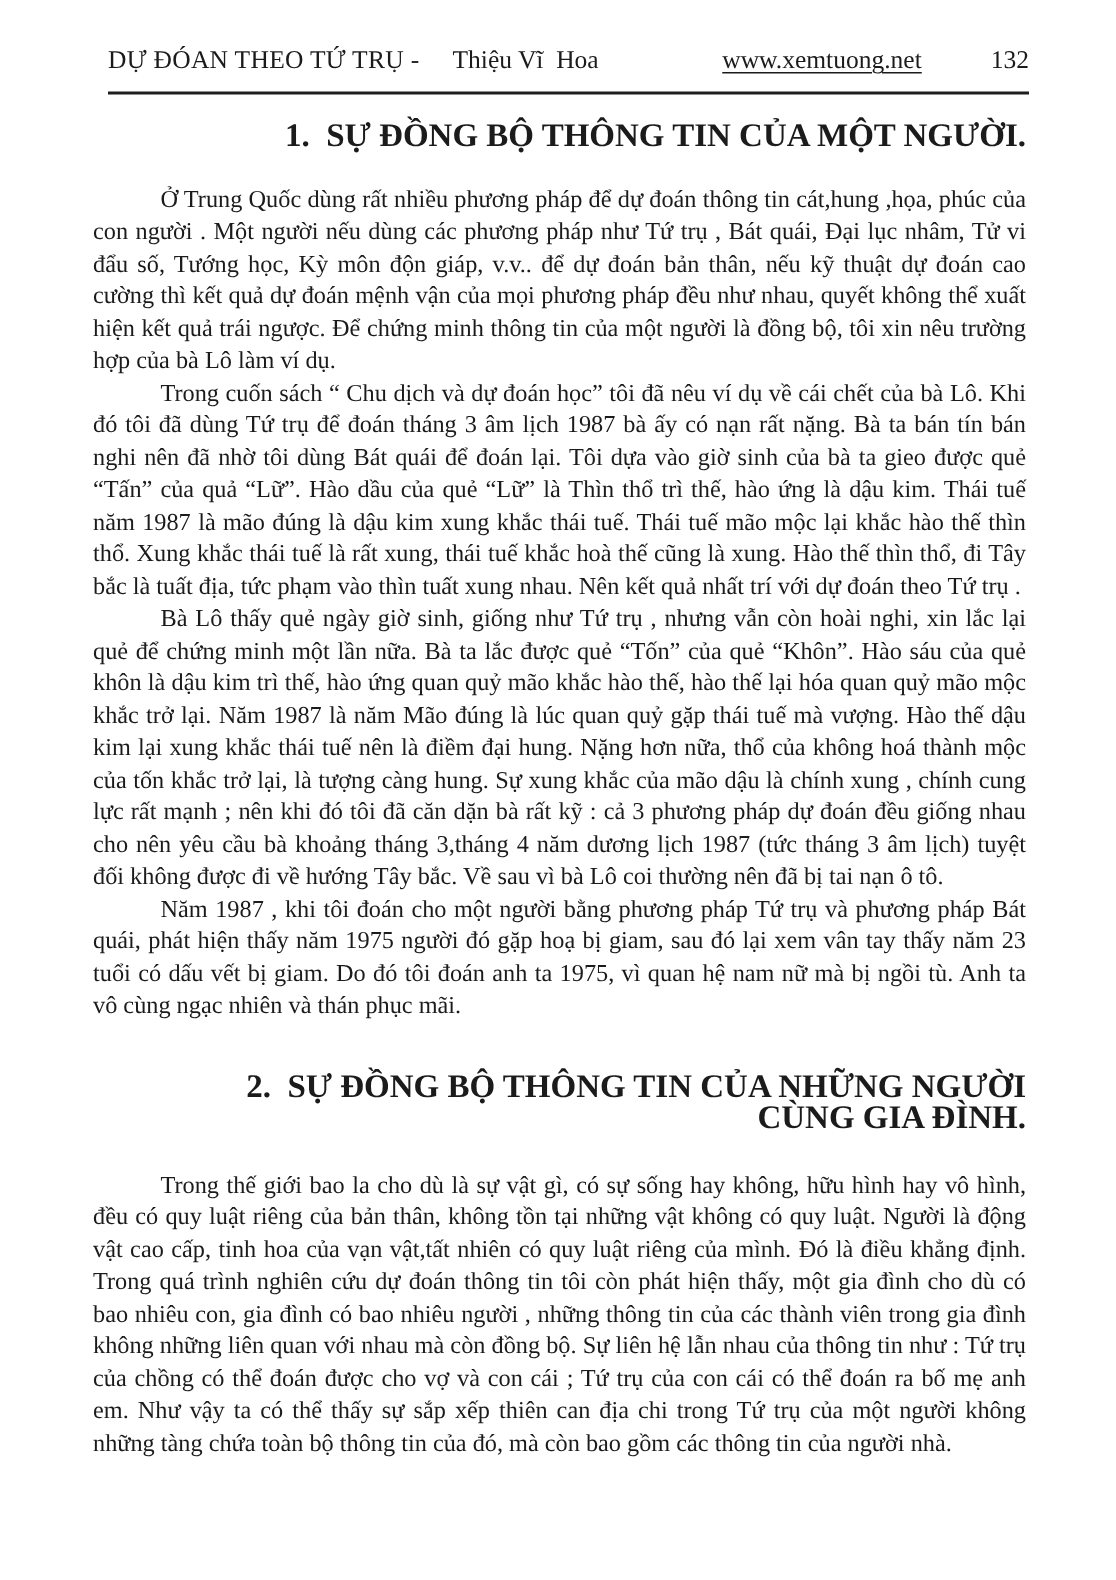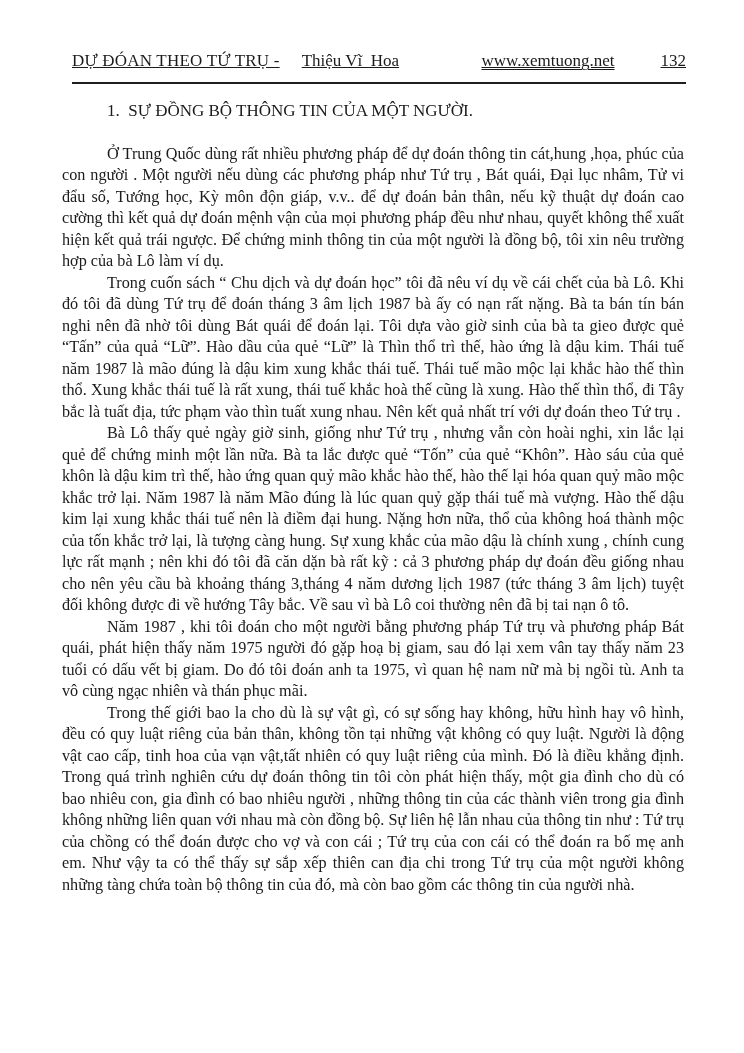--- a/index.html
+++ b/index.html
@@ -15,27 +15,26 @@
     background: #ffffff;
     color: #1b1b1b;
     font-family: "Liberation Serif", "DejaVu Serif", serif;
     overflow: hidden;
     box-sizing: border-box;
   }
   .header {
     display: flex;
     align-items: baseline;
     margin: 0 58px 16px 72px;
-    padding-top: 50px;
+    padding-top: 29px;
     padding-bottom: 11px;
     border-bottom: 2px solid #1e1e1e;
     font-size: 17px;
     line-height: 1.25;
     white-space: nowrap;
-    text-decoration: underline;
   }
   .header .title {
     letter-spacing: 0.2px;
   }
   .header .author {
     margin-left: 22px;
   }
   .header .spacer { flex: 1; }
   .header .website {
     text-decoration: underline;
@@ -50,24 +49,24 @@
     line-height: 21.5px;
     text-align: justify;
   }
   .para {
     margin: 0;
     text-indent: 45px;
   }
   .heading {
     margin: 7px 0 22px 0;
     padding-left: 45px;
-    font-weight: normal;
-    font-size: 17px;
+    font-weight: bold;
+    font-size: 22px;
     text-indent: 0;
-    text-align: left;
+    text-align: right;
   }
   .heading.second {
     margin-top: 31px;
     margin-bottom: 24px;
   }
 </style>
 </head>
 <body>
 
 <div class="page">
@@ -79,16 +78,17 @@
     <span class="website">www.xemtuong.net</span>
     <span class="pagenum">132</span>
   </div>
 
   <div class="content">
     <h2 class="heading">1.&nbsp; SỰ ĐỒNG BỘ THÔNG TIN CỦA MỘT NGƯỜI.</h2>
     <p class="para">Ở Trung Quốc dùng rất nhiều phương pháp để dự đoán thông tin cát,hung ,họa, phúc của con người . Một người  nếu dùng các phương pháp như Tứ trụ , Bát quái, Đại lục nhâm, Tử vi đẩu số, Tướng học, Kỳ môn độn giáp, v.v.. để dự đoán bản thân, nếu kỹ thuật dự đoán cao cường thì kết quả dự đoán mệnh vận của mọi phương pháp đều như nhau, quyết không thể xuất hiện kết quả trái ngược. Để chứng minh thông tin của một người là đồng bộ, tôi xin nêu trường hợp của bà Lô làm ví dụ.</p>
     <p class="para">Trong cuốn sách “ Chu dịch và dự đoán học” tôi đã nêu ví dụ về cái chết của bà Lô. Khi đó tôi đã dùng Tứ trụ để đoán tháng 3 âm lịch 1987 bà ấy có nạn rất nặng. Bà ta bán tín bán nghi nên đã nhờ tôi dùng Bát quái để đoán lại. Tôi dựa vào giờ sinh của bà ta gieo được quẻ “Tấn” của quả “Lữ”. Hào dầu  của quẻ “Lữ” là Thìn thổ trì thế, hào ứng là dậu kim. Thái tuế năm 1987 là mão đúng là dậu kim xung khắc thái tuế. Thái tuế mão mộc lại khắc hào thế thìn thổ. Xung khắc thái tuế là rất xung, thái tuế khắc hoà thế cũng là xung. Hào thế thìn thổ, đi Tây bắc là tuất địa, tức phạm vào thìn tuất xung nhau. Nên kết quả nhất trí với dự đoán theo Tứ trụ .</p>
     <p class="para">Bà Lô thấy quẻ ngày giờ sinh, giống như Tứ trụ , nhưng vẫn còn hoài nghi, xin lắc lại quẻ để chứng minh một lần nữa. Bà ta lắc được quẻ “Tốn” của quẻ “Khôn”. Hào sáu của quẻ khôn là dậu kim trì thế, hào ứng quan quỷ mão khắc hào thế, hào thế lại hóa quan quỷ mão mộc khắc trở lại. Năm 1987 là năm Mão đúng là lúc quan quỷ gặp thái tuế mà vượng. Hào thế dậu kim lại xung khắc thái tuế nên là điềm đại hung. Nặng hơn nữa, thổ của không hoá thành mộc của tốn khắc trở lại, là tượng càng hung. Sự xung khắc của mão dậu là chính xung , chính cung lực rất mạnh ; nên khi đó tôi đã căn dặn bà rất kỹ : cả 3 phương pháp dự đoán đều giống nhau cho nên yêu cầu bà khoảng tháng 3,tháng 4 năm dương lịch 1987 (tức tháng 3 âm lịch) tuyệt đối không được đi về hướng Tây bắc. Về sau vì bà Lô coi thường nên đã bị tai nạn ô tô.</p>
     <p class="para">Năm 1987 , khi tôi đoán cho một người bằng phương pháp Tứ trụ và phương pháp Bát quái, phát hiện thấy năm 1975 người đó gặp hoạ bị giam, sau đó lại xem vân tay thấy năm 23 tuổi có dấu vết bị giam. Do đó tôi đoán anh ta 1975, vì quan hệ nam nữ mà bị ngồi tù. Anh ta vô cùng ngạc nhiên và thán phục mãi.</p>
+    <h2 class="heading second">2.&nbsp; SỰ ĐỒNG BỘ THÔNG TIN CỦA NHỮNG NGƯỜI CÙNG GIA ĐÌNH.</h2>
     <p class="para">Trong thế giới bao la cho dù là sự vật gì, có sự sống hay không, hữu hình hay vô hình, đều có quy luật riêng của bản thân, không tồn tại những vật không có quy luật. Người là động vật cao cấp, tinh hoa của vạn vật,tất nhiên có quy luật riêng của mình. Đó là điều khẳng định. Trong quá trình nghiên cứu dự đoán thông tin tôi còn phát hiện thấy, một gia đình cho dù có bao nhiêu con, gia đình có bao nhiêu người , những thông tin của các thành viên trong gia đình không những liên quan với nhau mà còn đồng bộ. Sự liên hệ lẫn nhau của thông tin như : Tứ trụ  của chồng có thể đoán được cho vợ và con cái ; Tứ trụ của con cái có thể đoán ra bố mẹ anh em. Như vậy ta có thể thấy sự sắp xếp thiên can địa chi trong Tứ trụ  của một người không những tàng chứa toàn bộ thông tin của đó, mà còn bao gồm các thông tin của người nhà.</p>
   </div>
 
 </div>
 
 </body></html>

